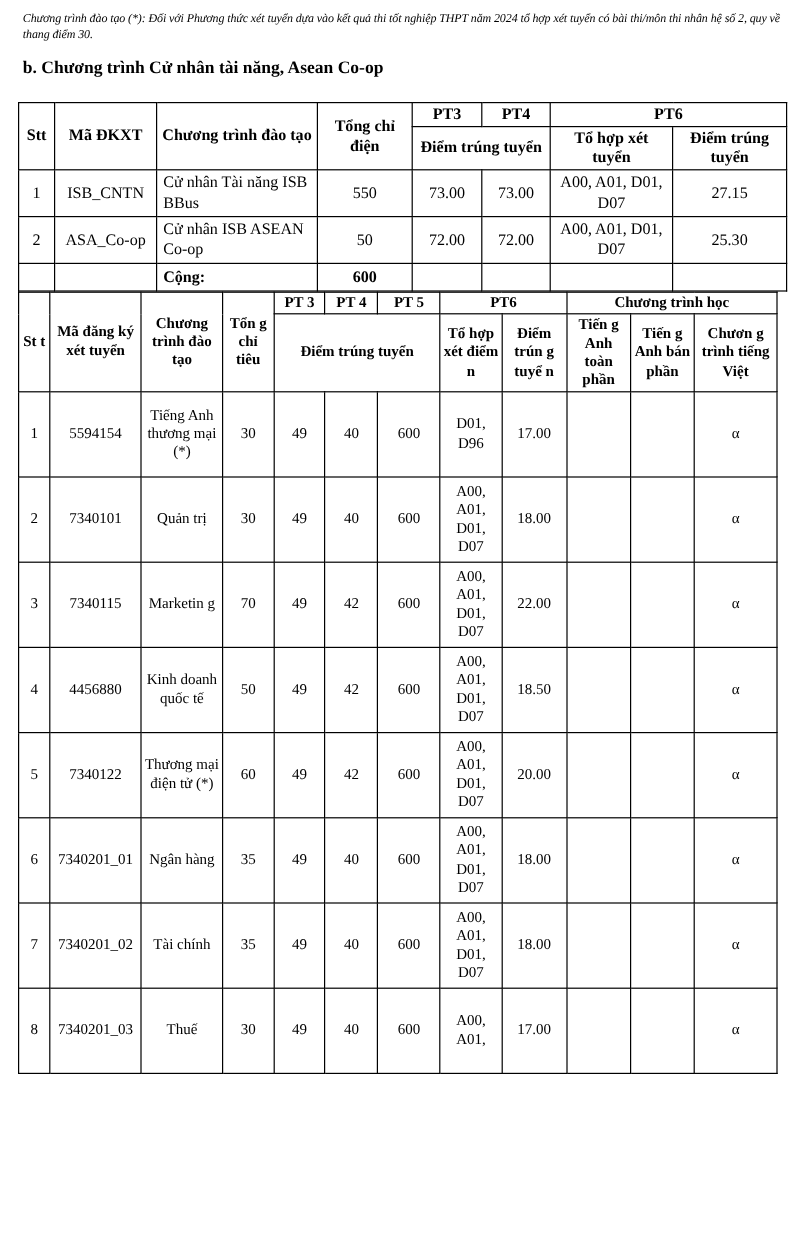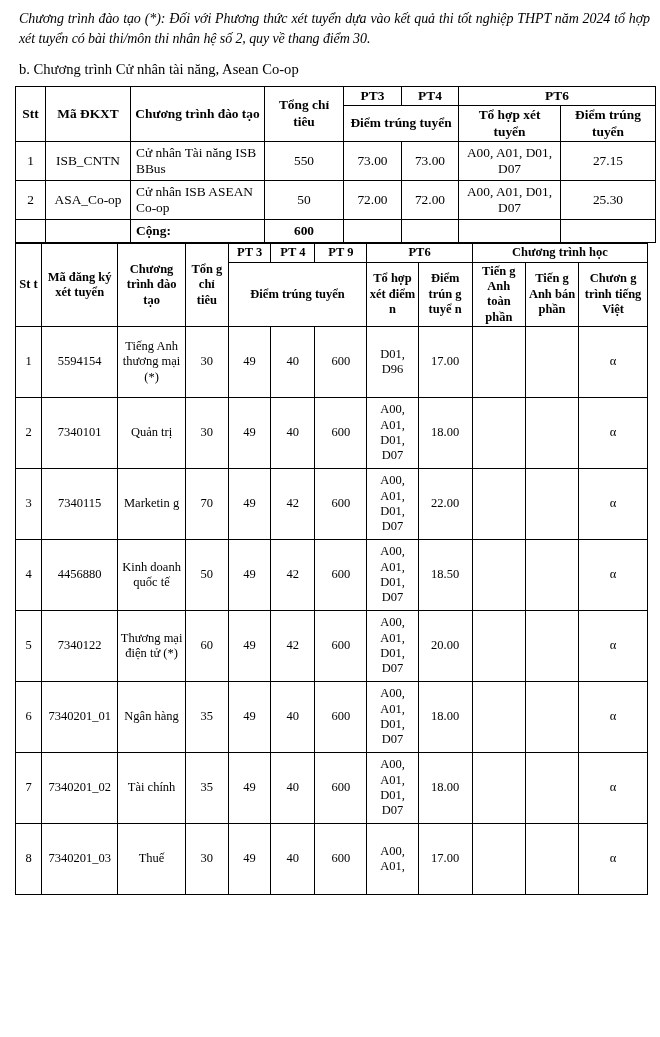--- a/index.html
+++ b/index.html
@@ -17,30 +17,30 @@
   }
   .page {
     position: relative;
     width: 660px;
     height: 1037px;
     padding: 0;
     box-sizing: border-box;
   }
   .intro {
     font-style: italic;
-    font-size: 14px;
+    font-size: 10px;
     line-height: 1.42;
     margin: 9px 10px 0 19px;
     text-align: justify;
     letter-spacing: -0.1px;
   }
   .sec-head {
-    font-weight: normal;
+    font-weight: bold;
     font-size: 14.6px;
-    margin: 11px 0 7px 19px;
+    margin: 11px 0 18px 19px;
     line-height: 1.3;
   }
   .sec-head-2 {
     font-weight: bold;
     font-size: 15px;
     margin: 22px 0 10px 7px;
     line-height: 1.3;
   }
   table {
     border-collapse: collapse;
@@ -102,21 +102,21 @@
       <col style="width:58px">
       <col style="width:57px">
       <col style="width:102px">
       <col style="width:95px">
     </colgroup>
     <thead>
       <tr>
         <th rowspan="2">Stt</th>
         <th rowspan="2">Mã ĐKXT</th>
         <th rowspan="2">Chương trình đào tạo</th>
-        <th rowspan="2">Tổng chỉ tiêu</th>
+        <th rowspan="2">Tổng chỉ điện</th>
         <th>PT3</th>
         <th>PT4</th>
         <th colspan="2">PT6</th>
       </tr>
       <tr>
         <th colspan="2">Điểm trúng tuyển</th>
         <th>Tổ hợp xét tuyển</th>
         <th>Điểm trúng tuyển</th>
       </tr>
     </thead>
@@ -171,21 +171,21 @@
       <col style="width:66px">
     </colgroup>
     <thead>
       <tr>
         <th rowspan="2" class="stack">St t</th>
         <th rowspan="2" class="stack">Mã đăng ký xét tuyển</th>
         <th rowspan="2" class="stack">Chương trình đào tạo</th>
         <th rowspan="2" class="stack">Tổn g chỉ tiêu</th>
         <th class="stack">PT 3</th>
         <th class="stack">PT 4</th>
-        <th class="stack">PT 9</th>
+        <th class="stack">PT 5</th>
         <th colspan="2">PT6</th>
         <th colspan="3">Chương trình học</th>
       </tr>
       <tr>
         <th colspan="3">Điểm trúng tuyển</th>
         <th class="stack">Tổ hợp xét điểm n</th>
         <th class="stack">Điểm trún g tuyể n</th>
         <th class="stack">Tiến g Anh toàn phần</th>
         <th class="stack">Tiến g Anh bán phần</th>
         <th class="stack">Chươn g trình tiếng Việt</th>

